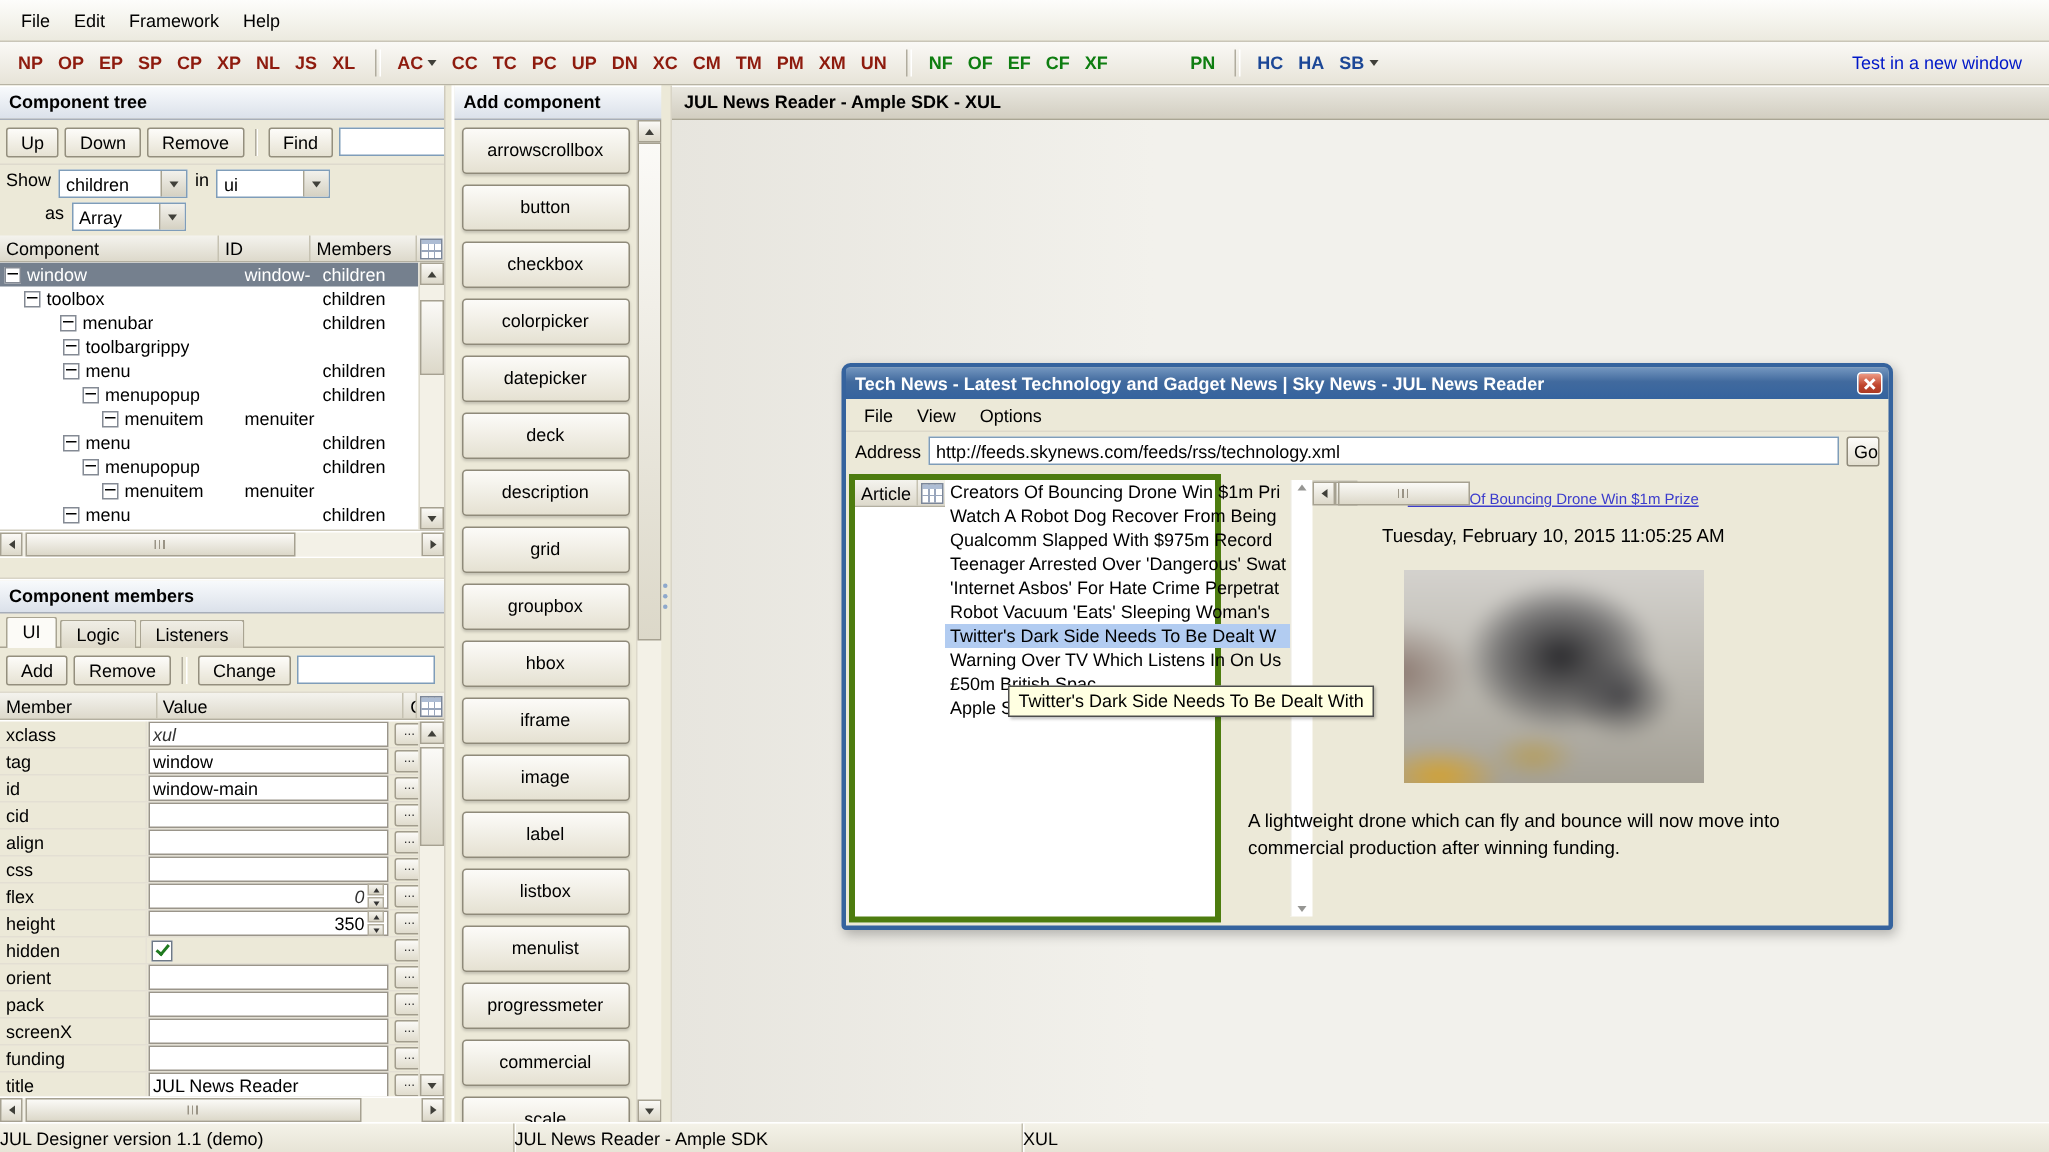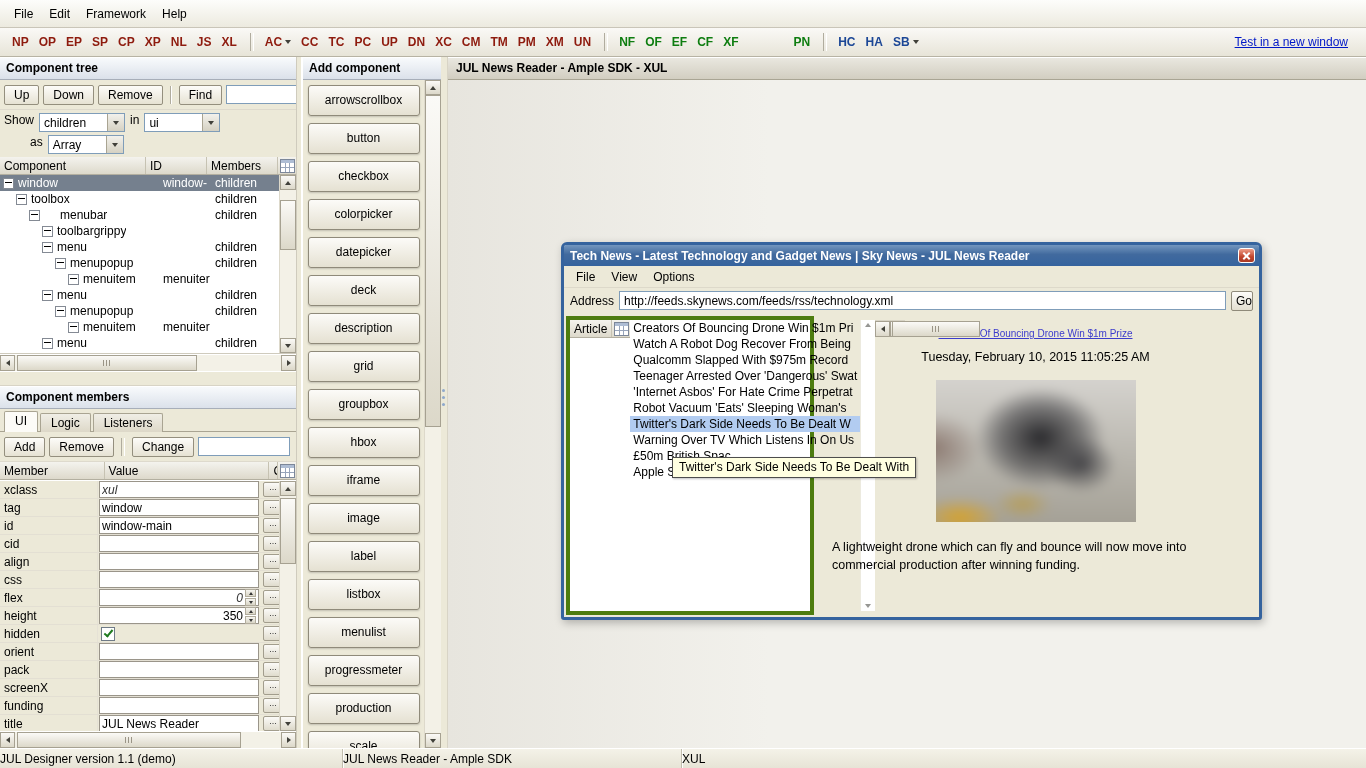--- a/index.html
+++ b/index.html
@@ -11,21 +11,21 @@
            background:linear-gradient(#fdfdfb,#eceadf);border-bottom:1px solid #c9c5b8}
   .menu-item{padding:4px 8px;cursor:default}
 
   
   .toolbar{height:28px;display:flex;align-items:center;padding:0 8px;
            background:linear-gradient(#faf9f6,#e7e4d8);border-bottom:1px solid #b7b3a4}
   #toolbar-groups{display:flex;align-items:center}
   .tb-btn{font-weight:bold;padding:3px 4px;margin-right:2px;display:flex;align-items:center;gap:3px;cursor:default}
   .tb-sep{width:2px;height:18px;border-left:1px solid #b0ac9e;border-right:1px solid #fff;margin:0 7px}
   .tb-spacer{flex:1}
-  .test-link{color:#0018c8;text-decoration:underline;margin-right:10px;cursor:pointer}
+  .test-link{color:#0018c8;margin-right:10px;cursor:pointer}
 
   
   .main{display:flex;height:691px}
   .left-col{width:296px;display:flex;flex-direction:column;background:#ece9d8;min-width:0}
   .vsplit{width:4px;background:#ece9d8;border-left:1px solid #cfcbbd;border-right:1px solid #fff}
   .vsplit2{width:6px;background:#ece9d8;position:relative;border-right:1px solid #d8d4c6}
   .vsplit2::after{content:'';position:absolute;top:332px;left:1px;width:3px;height:3px;border-radius:50%;
                   background:#8fa9cc;box-shadow:0 7px 0 #8fa9cc,0 14px 0 #8fa9cc}
 
   .panel-header{height:21px;line-height:20px;font-weight:bold;padding-left:6px;flex:none;
@@ -294,21 +294,21 @@
             </div>
             <div class="tree-row">
               <div class="tr-name" style="padding-left: 16px;">
                 <span class="exp"></span>
                 <span>toolbox</span>
               </div>
               <div class="tr-id"></div>
               <div class="tr-mem">children</div>
             </div>
             <div class="tree-row">
-              <div class="tr-name" style="padding-left: 29px; gap: 16px;">
+              <div class="tr-name" style="padding-left: 40px;">
                 <span class="exp"></span>
                 <span>menubar</span>
               </div>
               <div class="tr-id"></div>
               <div class="tr-mem">children</div>
             </div>
             <div class="tree-row">
               <div class="tr-name" style="padding-left: 42px;">
                 <span class="exp"></span>
                 <span>toolbargrippy</span>
@@ -627,21 +627,21 @@
             <div class="comp-btn">description</div>
             <div class="comp-btn">grid</div>
             <div class="comp-btn">groupbox</div>
             <div class="comp-btn">hbox</div>
             <div class="comp-btn">iframe</div>
             <div class="comp-btn">image</div>
             <div class="comp-btn">label</div>
             <div class="comp-btn">listbox</div>
             <div class="comp-btn">menulist</div>
             <div class="comp-btn">progressmeter</div>
-            <div class="comp-btn">production</div>
+            <div class="comp-btn">commercial</div>
             <div class="comp-btn">scale</div>
           </div>
         <div class="vscroll">
           <div class="sb-btn">
               <i class="tri tri-up"></i>
             </div>
           <div class="sb-track">
               <div class="sb-thumb" style="top:0;height:330px"></div>
             </div>
           <div class="sb-btn">

